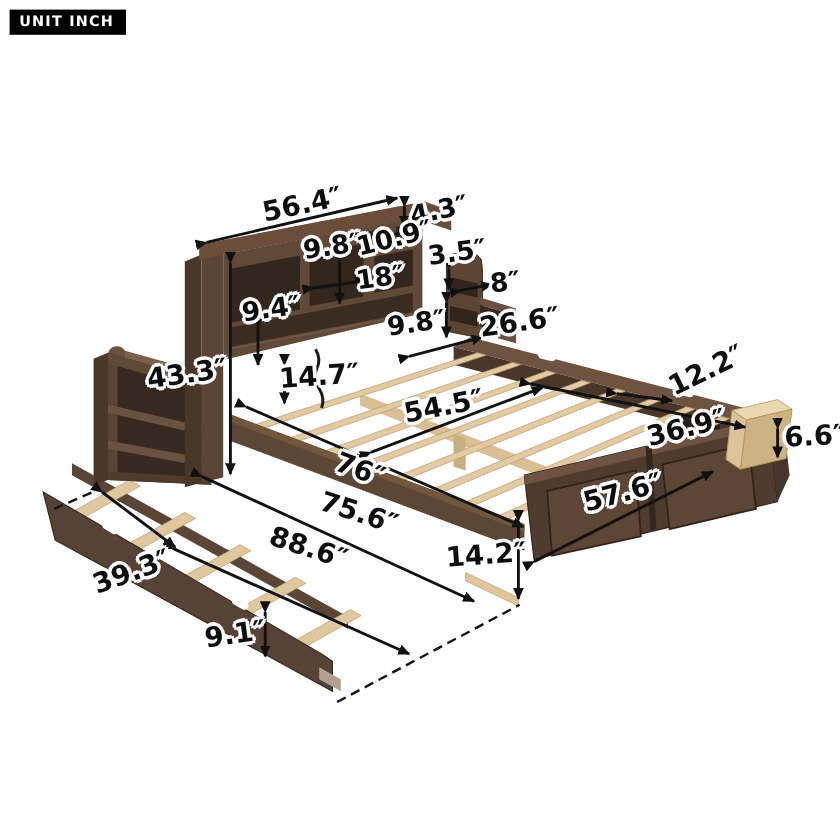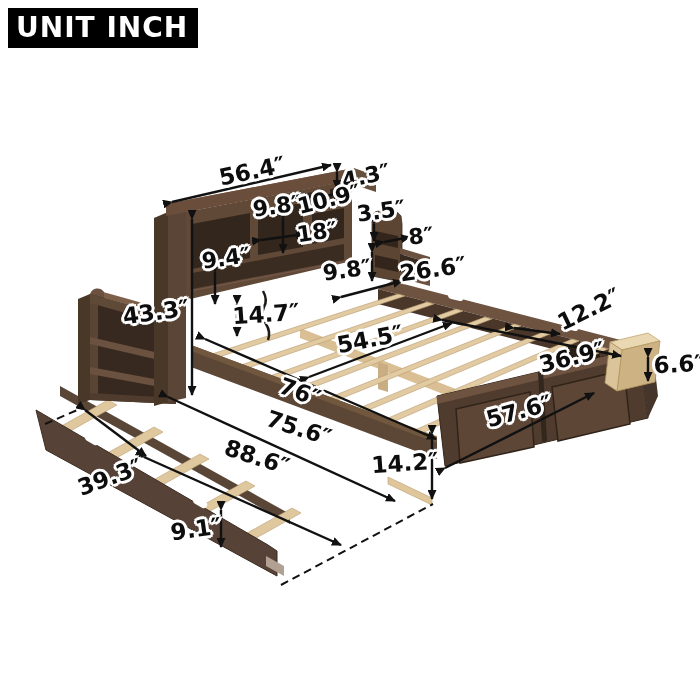--- a/index.html
+++ b/index.html
@@ -1,20 +1,20 @@
 <!DOCTYPE html>
 <html><head>
 <meta charset="utf-8">
 <style>
   html,body{margin:0;padding:0;background:#fff;}
   .canvas{position:relative;width:700px;height:700px;background:#ffffff;overflow:hidden;
           font-family:"DejaVu Sans","Liberation Sans",sans-serif;}
   .scene{position:absolute;left:0;top:0;}
   .unit-box{position:absolute;left:8px;top:8px;background:#000;color:#fff;
-            font-weight:bold;font-size:28px;letter-spacing:1px;padding:3px 10px 4px 8px;}
+            font-weight:bold;font-size:12px;letter-spacing:1px;padding:3px 10px 4px 8px;}
   .dim{position:absolute;white-space:nowrap;font-weight:bold;font-size:23px;color:#0d0d0d;
        transform:translate(-50%,-50%) rotate(var(--r,0deg));
        left:var(--x);top:var(--y);
        text-shadow:-2px -2px 0 #fff,2px -2px 0 #fff,-2px 2px 0 #fff,2px 2px 0 #fff,
                    0 -2px 0 #fff,0 2px 0 #fff,-2px 0 0 #fff,2px 0 0 #fff,
                    -3px 0 0 #fff,3px 0 0 #fff,0 3px 0 #fff,0 -3px 0 #fff;}
   .dim.small{font-size:22px;}
 </style>
 </head>
 <body>

